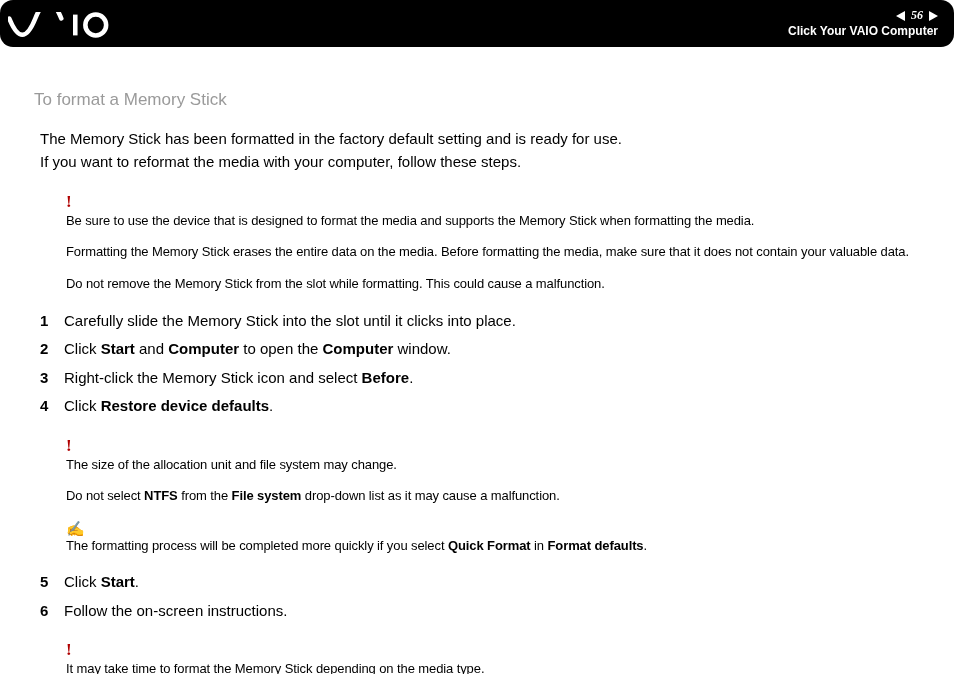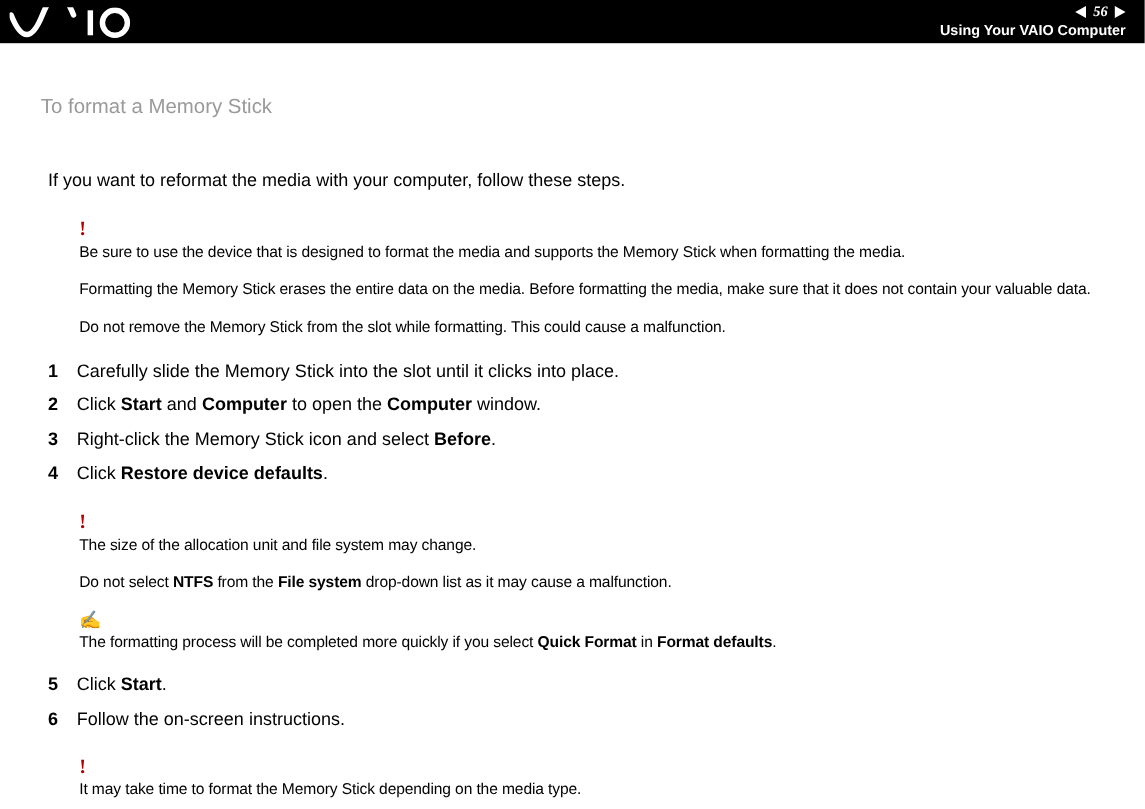--- a/index.html
+++ b/index.html
@@ -8,25 +8,26 @@
     width: 954px;
     height: 674px;
     background: #fff;
     font-family: Arial, Helvetica, sans-serif;
     color: #000;
     position: relative;
   }
   .header {
     background: #000;
     color: #fff;
-    height: 36px;
+    height: 47px;
     display: flex;
     align-items: center;
     padding: 0 16px 0 8px;
     position: relative;
+    border-radius: 13px;
   }
   .vaio-logo {
     height: 26px;
     margin-top: 2px;
   }
   .header-right {
     margin-left: auto;
     text-align: right;
     font-size: 12px;
     line-height: 1.3;
@@ -107,30 +108,30 @@
     <path d="M2 10 Q 22 60 42 10 Q 62 -40 82 10" stroke-width="7" stroke-linecap="round"></path>
     <rect x="100" y="4" width="7" height="32" fill="#fff" stroke="none"></rect>
     <circle cx="135" cy="20" r="16" stroke-width="7"></circle>
   </svg>
   <div class="header-right">
     <div class="page-nav">
       <span class="tri left"></span>
       <span>56</span>
       <span class="tri right"></span>
     </div>
-    <div class="section-title">Using Your VAIO Computer</div>
+    <div class="section-title">Click Your VAIO Computer</div>
   </div>
 </div>
 
 <div class="content">
 
   <div class="heading">To format a Memory Stick</div>
 
   <div class="intro">
-    <br>
+    <span>The Memory Stick has been formatted in the factory default setting and is ready for use.</span><br>
     <span>If you want to reformat the media with your computer, follow these steps.</span>
   </div>
 
   <div class="note-block condensed">
     <span class="icon">!</span>
     <p>Be sure to use the device that is designed to format the media and supports the Memory Stick when formatting the media.</p>
     <p>Formatting the Memory Stick erases the entire data on the media. Before formatting the media, make sure that it does not contain your valuable data.</p>
     <p>Do not remove the Memory Stick from the slot while formatting. This could cause a malfunction.</p>
   </div>
 

